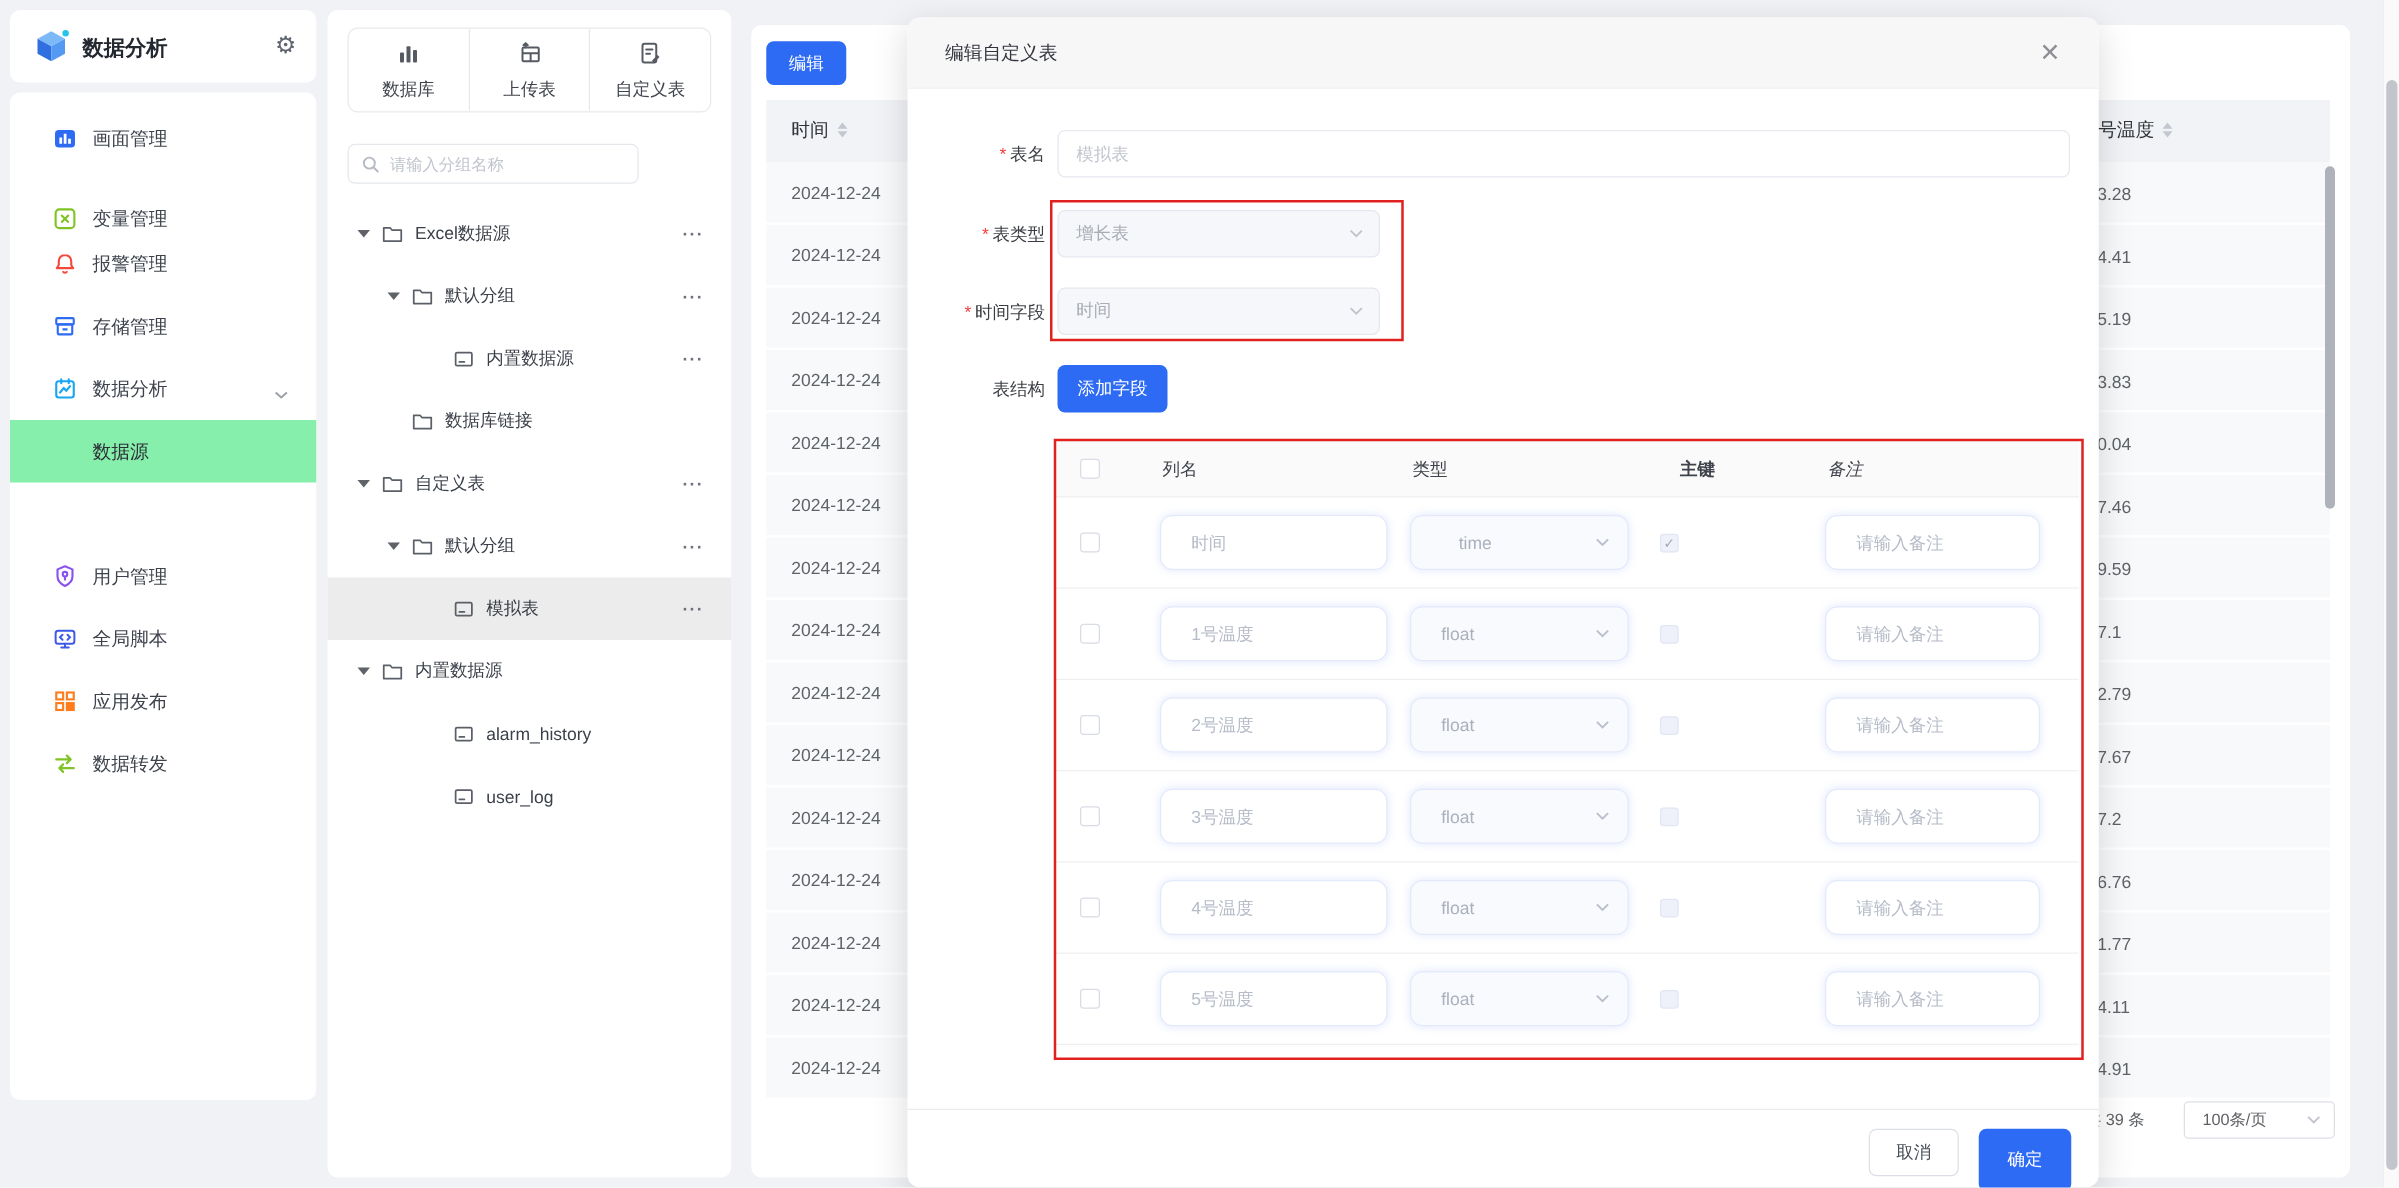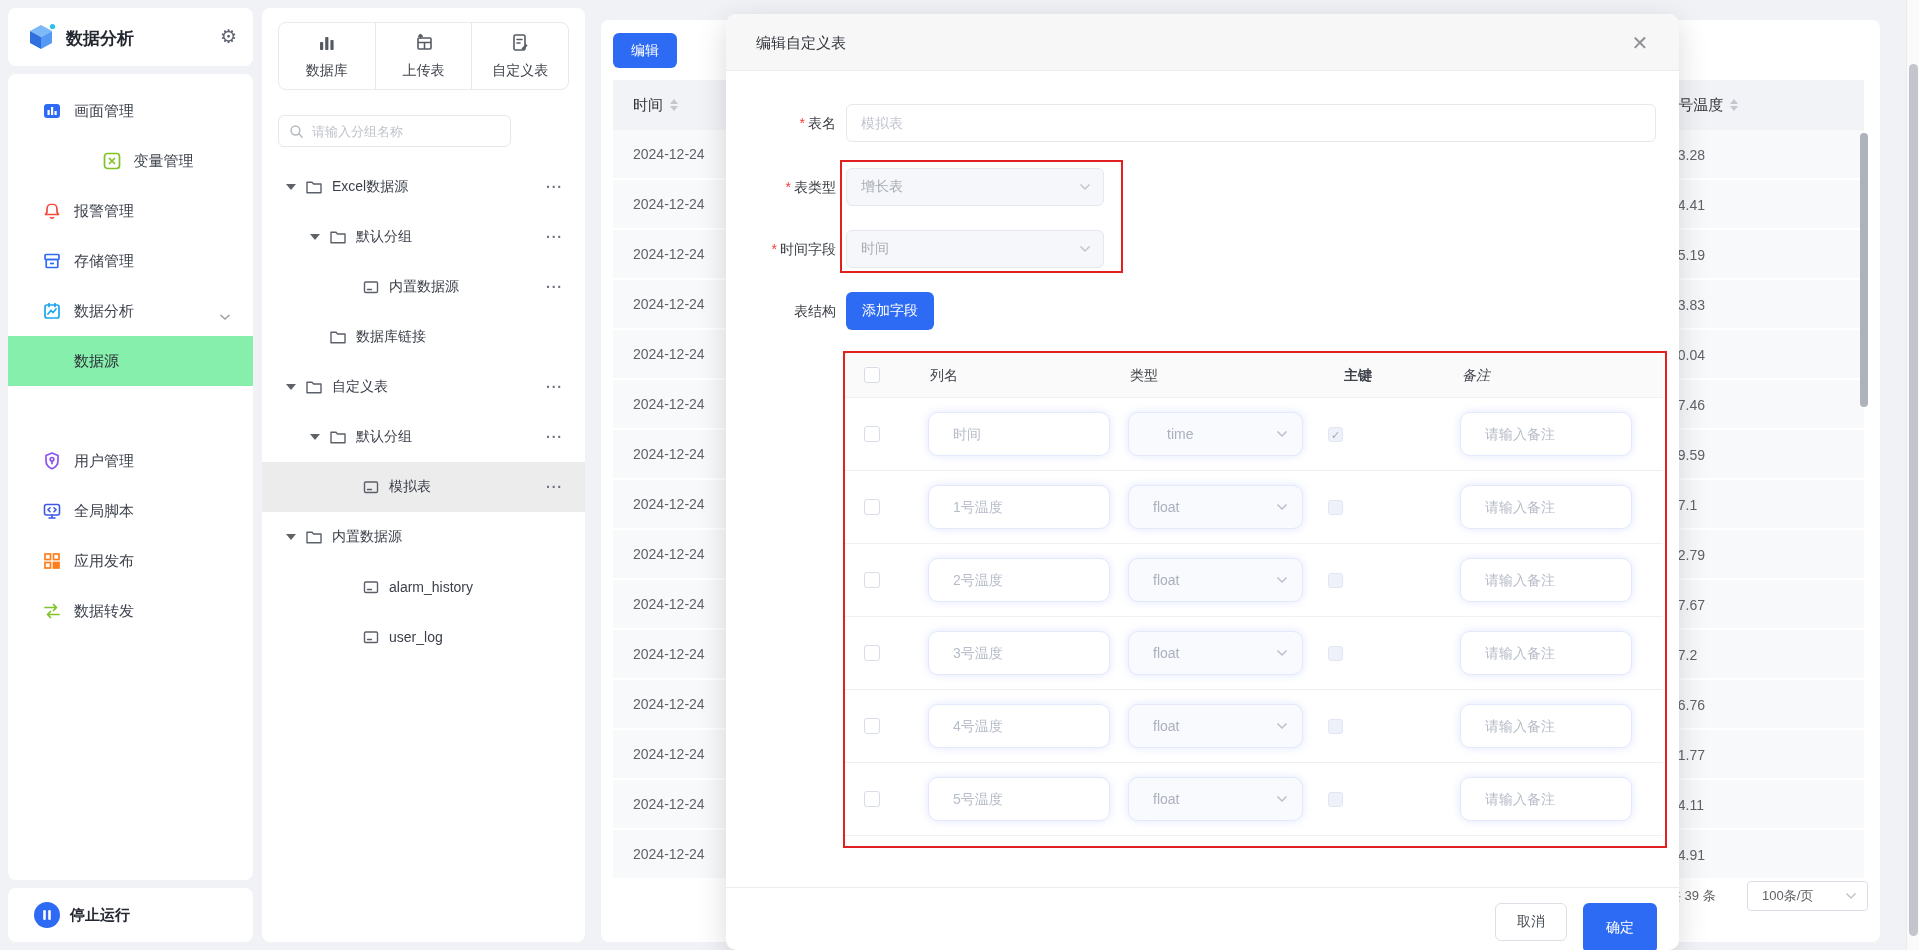--- a/index.html
+++ b/index.html
@@ -105,21 +105,21 @@
         <svg width="20" height="20" viewBox="0 0 20 20">
             <rect x="2" y="3" width="16" height="14" rx="3" fill="#2e6bf4"></rect>
             <rect x="5.5" y="9" width="2.2" height="5" fill="#fff"></rect>
             <rect x="9" y="6" width="2.2" height="8" fill="#fff"></rect>
             <rect x="12.5" y="10" width="2.2" height="4" fill="#fff"></rect>
           </svg>
       </span>
       <span class="nlabel">画面管理</span>
     </div>
 
-    <div class="nav-item" style="top:62px;justify-content:center;">
+    <div class="nav-item" style="top:76px;">
       <span class="nicon">
         <svg width="20" height="20" viewBox="0 0 20 20" fill="none" stroke="#7fc324" stroke-width="1.7">
             <rect x="2.5" y="2.5" width="15" height="15" rx="3"></rect>
             <path d="M7 7l6 6M13 7l-6 6"></path>
           </svg>
       </span>
       <span class="nlabel">变量管理</span>
     </div>
 
     <div class="nav-item" style="top:112px;">
@@ -202,30 +202,20 @@
       <span class="nicon">
         <svg width="20" height="20" viewBox="0 0 20 20" fill="none" stroke="#7fc324" stroke-width="1.7" stroke-linecap="round" stroke-linejoin="round">
             <path d="M3 6.5h11M11.5 3.5l3 3-3 3"></path>
             <path d="M17 13.5H6M8.5 10.5l-3 3 3 3"></path>
           </svg>
       </span>
       <span class="nlabel">数据转发</span>
     </div>
   </div>
 
-  <div class="card" style="left:8px; top:888px; width:245px; height:54px; display:flex; align-items:center;">
-    <span class="stop-circle">
-      <svg width="26" height="26" viewBox="0 0 26 26">
-          <circle cx="13" cy="13" r="13" fill="#2e6bf4"></circle>
-          <rect x="9.2" y="8" width="2.6" height="10" rx="1.2" fill="#fff"></rect>
-          <rect x="14.2" y="8" width="2.6" height="10" rx="1.2" fill="#fff"></rect>
-        </svg>
-    </span>
-    <span class="stop-label">停止运行</span>
-  </div>
 
   <div class="card" style="left:262px; top:8px; width:323px; height:934px;">
 
     <div class="tree-toolbar">
       <div class="tbtn">
         <span>
           <svg width="22" height="22" viewBox="0 0 22 22" fill="#565b63">
               <rect x="4" y="10" width="3.2" height="8" rx="0.8"></rect>
               <rect x="9.2" y="5" width="3.2" height="13" rx="0.8"></rect>
               <rect x="14.4" y="8" width="3.2" height="10" rx="0.8"></rect>

